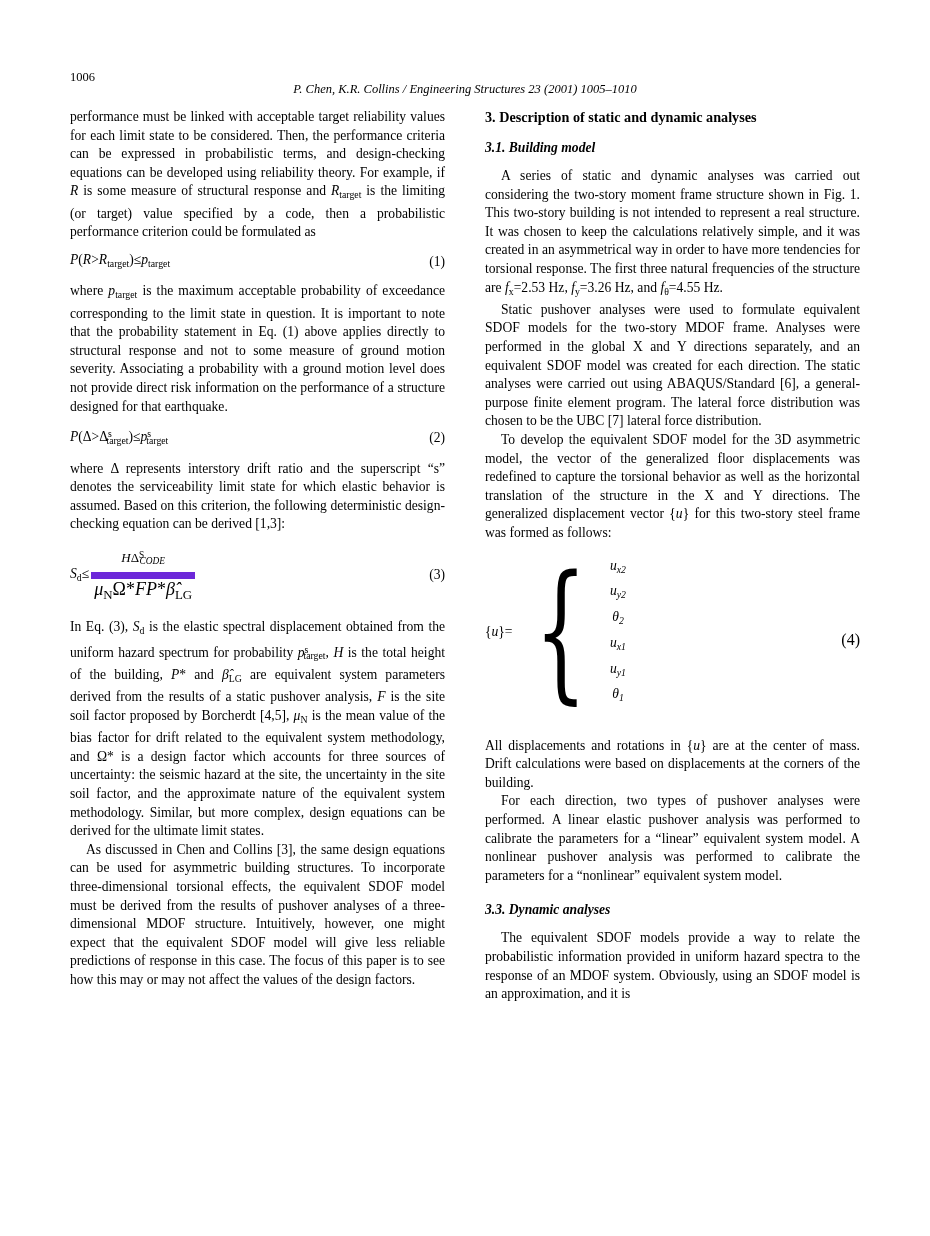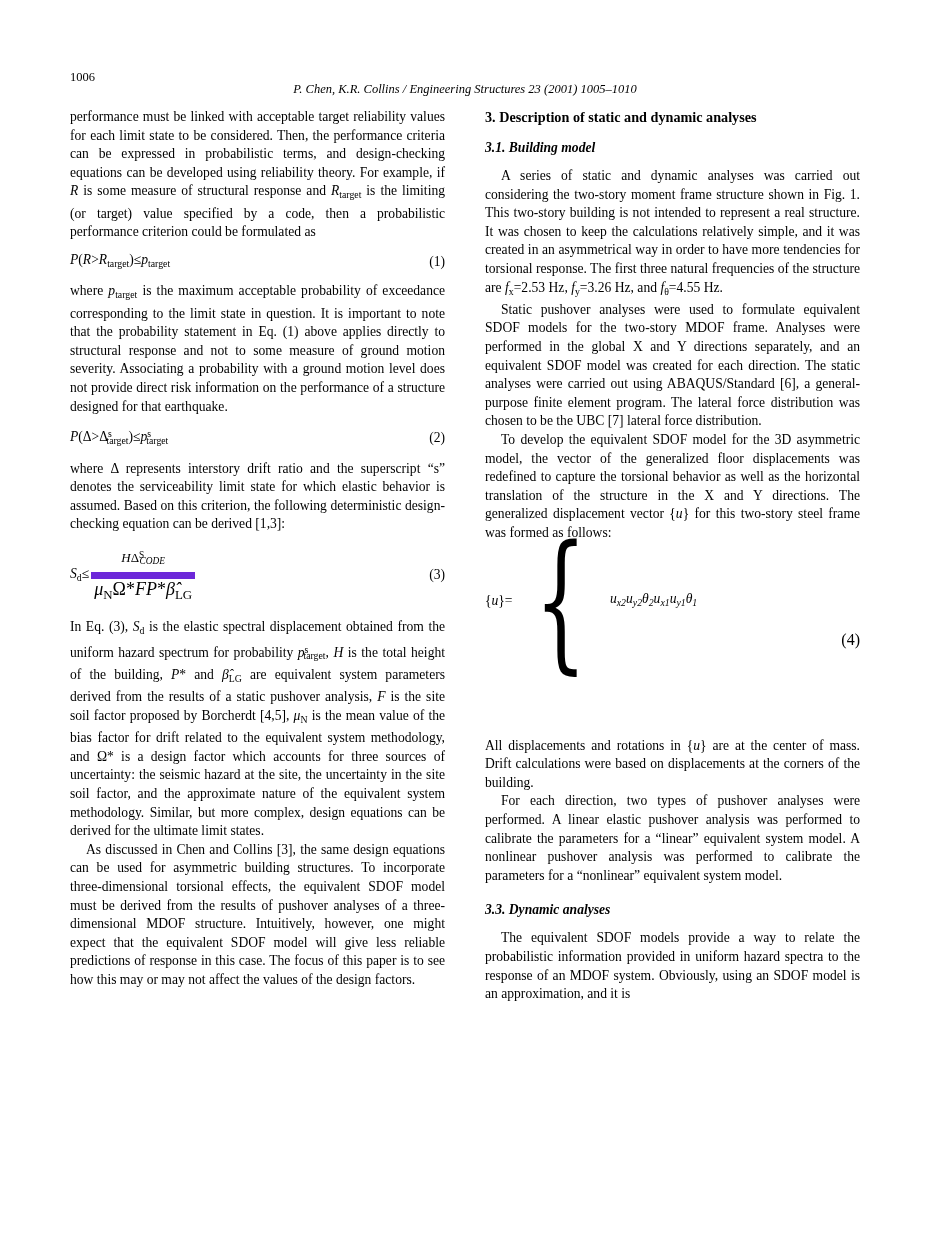--- a/index.html
+++ b/index.html
@@ -141,21 +141,21 @@
     font-size: 150px;
     line-height: 0.62;
     font-family: "DejaVu Serif", serif;
     font-weight: 300;
     display: inline-block;
     transform: scaleX(0.55);
     transform-origin: center;
   }
   .vec-items {
     display: flex;
-    flex-direction: row;
+    flex-direction: column;
     align-items: center;
     line-height: 22px;
     font-size: 13.6px;
     font-style: italic;
     padding: 0 2px;
   }
   .vec-items span { font-style: italic; }
   .eqnum-abs {
     position: absolute;
     right: 0;

